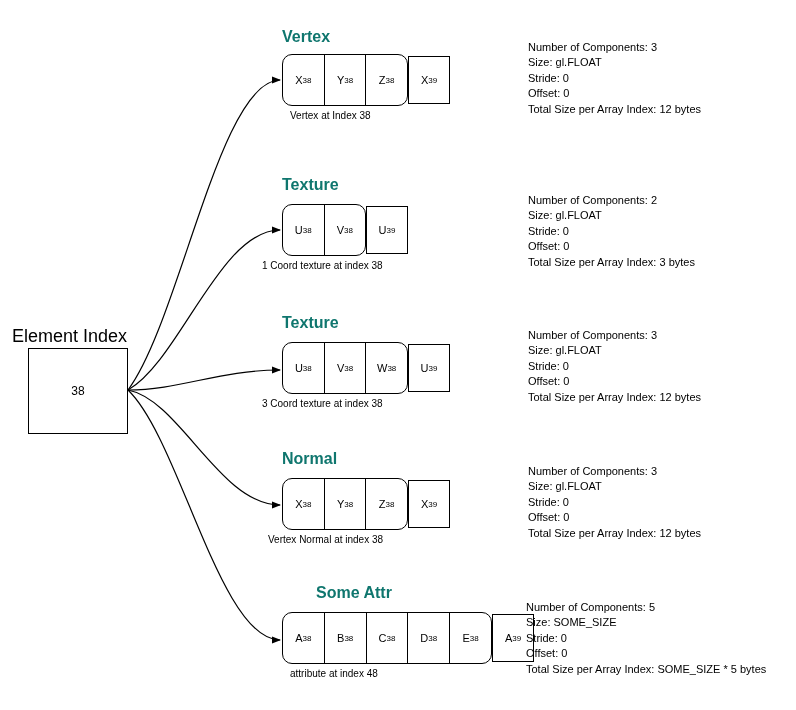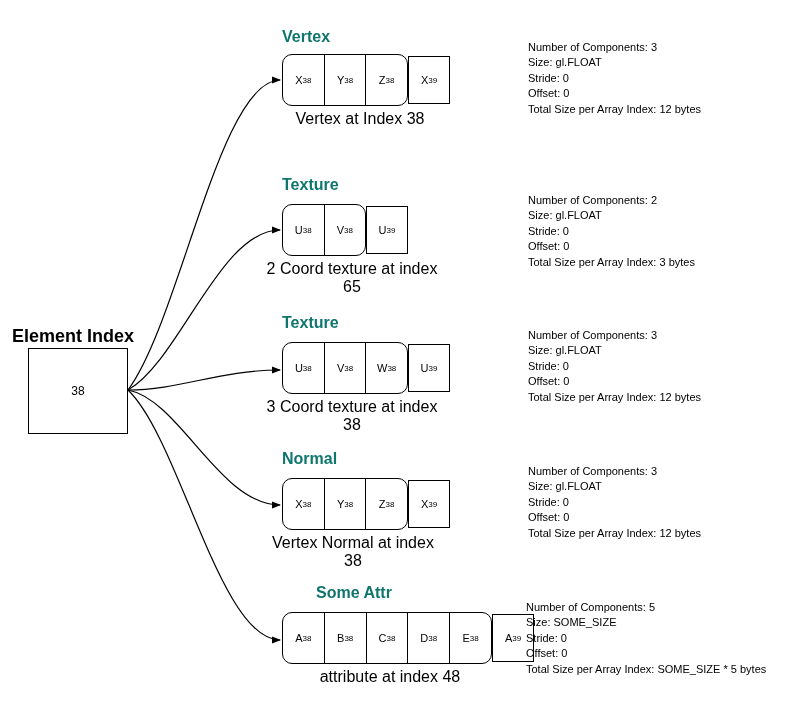--- a/index.html
+++ b/index.html
@@ -13,21 +13,21 @@
     position: relative;
     overflow: hidden;
   }
   .canvas {
     position: relative;
     width: 796px;
     height: 710px;
   }
   .title {
     position: absolute;
-    font-weight: bold;
+    font-weight: normal;
     font-size: 18px;
     color: #000;
   }
   .element-box {
     position: absolute;
     border: 1px solid #000;
     display: flex;
     align-items: center;
     justify-content: center;
     font-size: 12px;
@@ -61,22 +61,21 @@
     position: absolute;
     border: 1px solid #000;
     display: flex;
     align-items: center;
     justify-content: center;
     font-size: 11px;
     background: #fff;
   }
   .caption {
     position: absolute;
-    font-size: 16px;
-    text-align: center;
+    font-size: 10px;
     color: #000;
   }
   .metadata {
     position: absolute;
     font-size: 11px;
     line-height: 1.4;
     color: #000;
     white-space: nowrap;
   }
   svg.arrows {
@@ -124,21 +123,21 @@
     <div>Offset: 0</div>
     <div>Total Size per Array Index: 12 bytes</div>
   </div>
 
   <div class="attr-title" style="left:282px; top:176px;">Texture</div>
   <div class="buffer-group" id="buf1" style="left:282px; top:204px; width:84px; height:52px;">
       <div class="cell" style="flex: 1 1 0%;">U<sub class="cell-sub">38</sub></div>
       <div class="cell" style="flex: 1 1 0%;">V<sub class="cell-sub">38</sub></div>
     </div>
   <div class="overflow-cell" id="ovf1" style="left:366px; top:206px; width:42px; height:48px;">U<sub class="cell-sub">39</sub></div>
-  <div class="caption" style="left:262px; top:260px; width:180px;">2 Coord texture at index 65</div>
+  <div class="caption" style="left:262px; top:260px; width:180px;">1 Coord texture at index 38</div>
   <div class="metadata" style="left:528px; top:193px;">
     <div>Number of Components: 2</div>
     <div>Size: gl.FLOAT</div>
     <div>Stride: 0</div>
     <div>Offset: 0</div>
     <div>Total Size per Array Index: 3 bytes</div>
   </div>
 
   <div class="attr-title" style="left:282px; top:314px;">Texture</div>
   <div class="buffer-group" id="buf2" style="left:282px; top:342px; width:126px; height:52px;">

